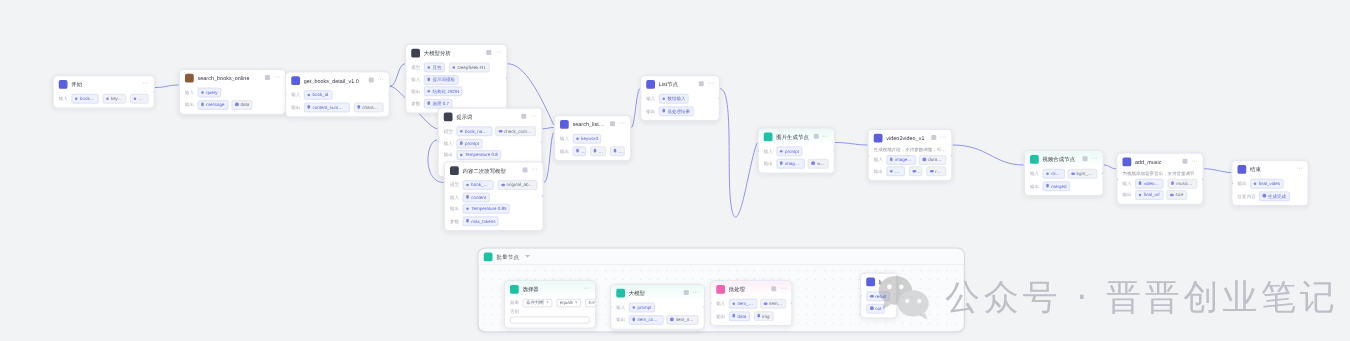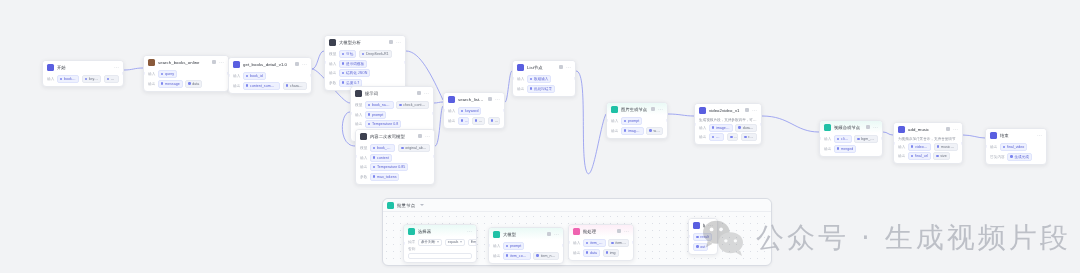--- a/index.html
+++ b/index.html
@@ -584,16 +584,16 @@
     <svg id="wm-logo" viewBox="0 0 48 42">
       <ellipse cx="17" cy="15" rx="14" ry="12" fill="#6b6b6b"></ellipse>
       <path d="M8 24 L6 31 L13 27 Z" fill="#6b6b6b"></path>
       <circle cx="12" cy="12" r="2" fill="#ffffff"></circle>
       <circle cx="22" cy="12" r="2" fill="#ffffff"></circle>
       <ellipse cx="32" cy="26" rx="13" ry="11" fill="#8a8a8a"></ellipse>
       <path d="M42 34 L44 40 L37 36 Z" fill="#8a8a8a"></path>
       <circle cx="27" cy="24" r="1.8" fill="#ffffff"></circle>
       <circle cx="37" cy="24" r="1.8" fill="#ffffff"></circle>
     </svg>
-    <span id="wm-text">公众号 · 生成视频片段</span>
+    <span id="wm-text">公众号 · 晋晋创业笔记</span>
   </div>
 
 </div>
 
 </body></html>

